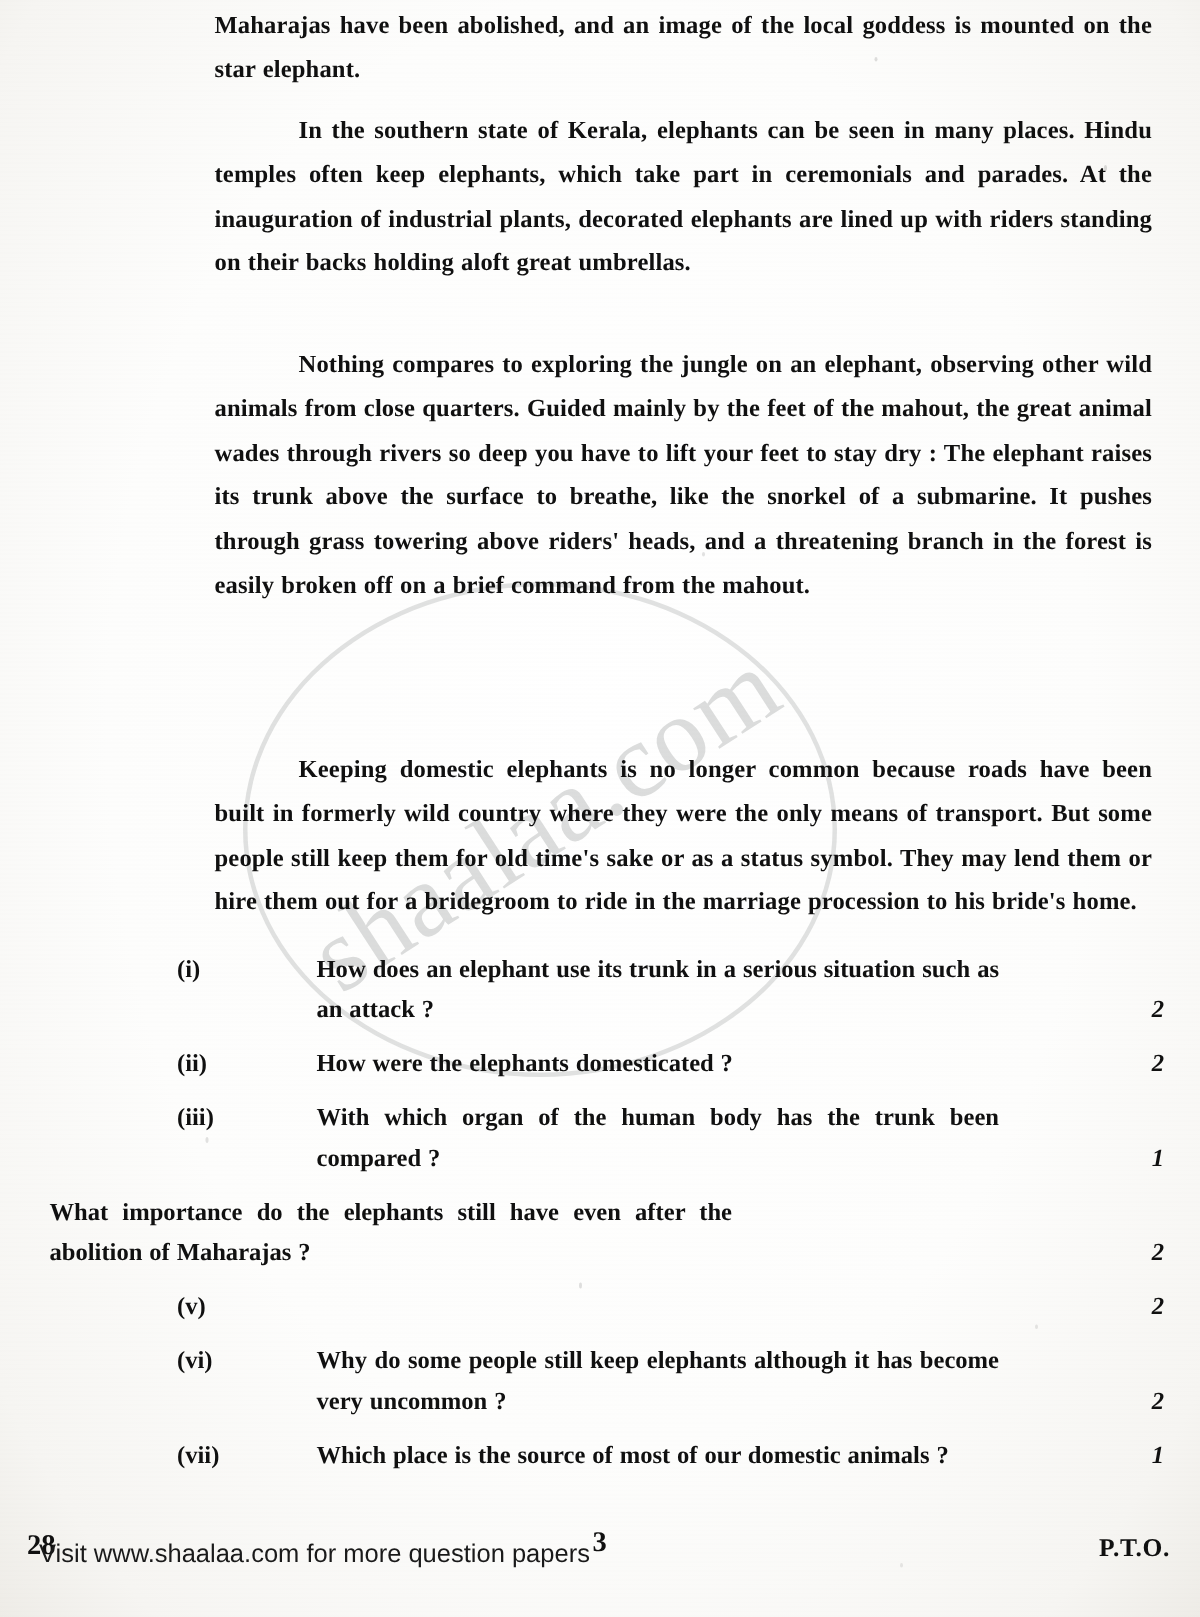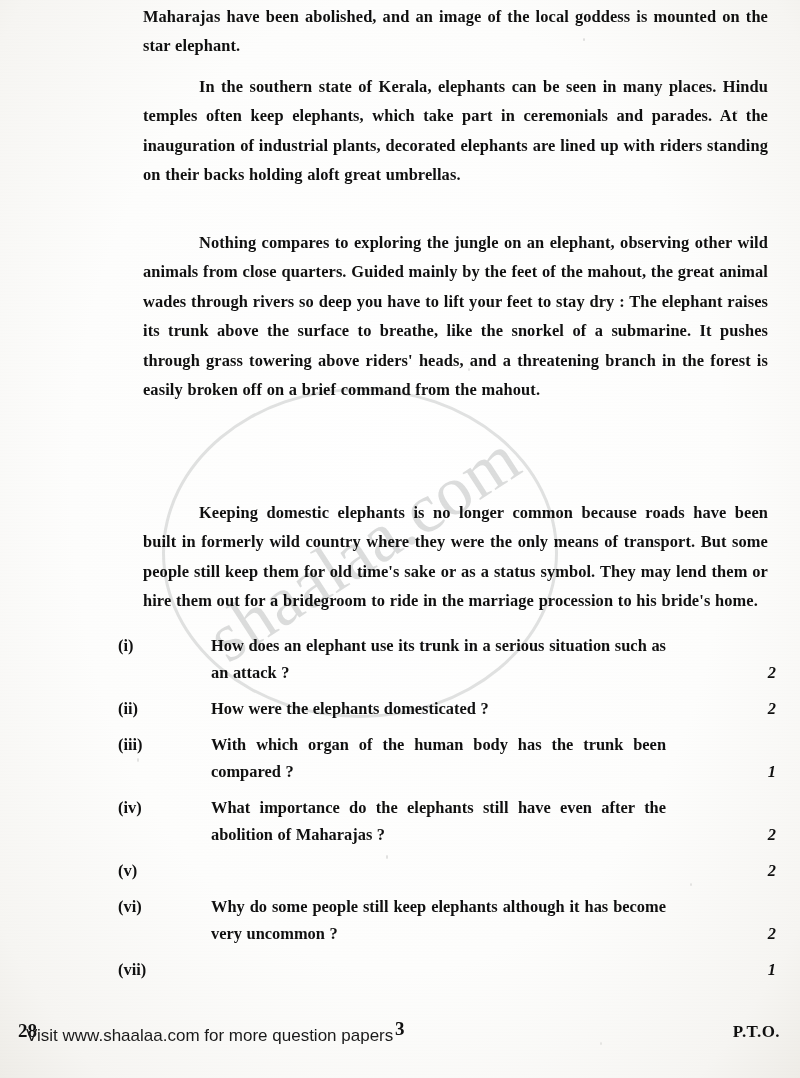--- a/index.html
+++ b/index.html
@@ -195,38 +195,38 @@
       <div class="q-marks">2</div>
     </div>
 
     <div class="q-row">
       <div class="q-num">(iii)</div>
       <div class="q-text">With which organ of the human body has the trunk been compared ?</div>
       <div class="q-marks">1</div>
     </div>
 
     <div class="q-row">
-      <div class="q-num">(iv)</div>
       <div class="q-text">What importance do the elephants still have even after the abolition of Maharajas ?</div>
       <div class="q-marks">2</div>
     </div>
 
     <div class="q-row">
       <div class="q-num">(v)</div>
       <div class="q-marks">2</div>
     </div>
 
     <div class="q-row">
       <div class="q-num">(vi)</div>
       <div class="q-text">Why do some people still keep elephants although it has become very uncommon ?</div>
       <div class="q-marks">2</div>
     </div>
 
     <div class="q-row">
       <div class="q-num">(vii)</div>
+      <div class="q-text">Which place is the source of most of our domestic animals ?</div>
       <div class="q-marks">1</div>
     </div>
 
   </div>
 </div>
 
 <div class="speck" style="left:736px;top:110px;width:2px;height:4px;opacity:.5;"></div>
 <div class="speck" style="left:583px;top:38px;width:2px;height:3px;opacity:.45;"></div>
 <div class="speck" style="left:468px;top:368px;width:2px;height:3px;opacity:.4;"></div>
 <div class="speck" style="left:137px;top:758px;width:2px;height:4px;opacity:.4;"></div>

